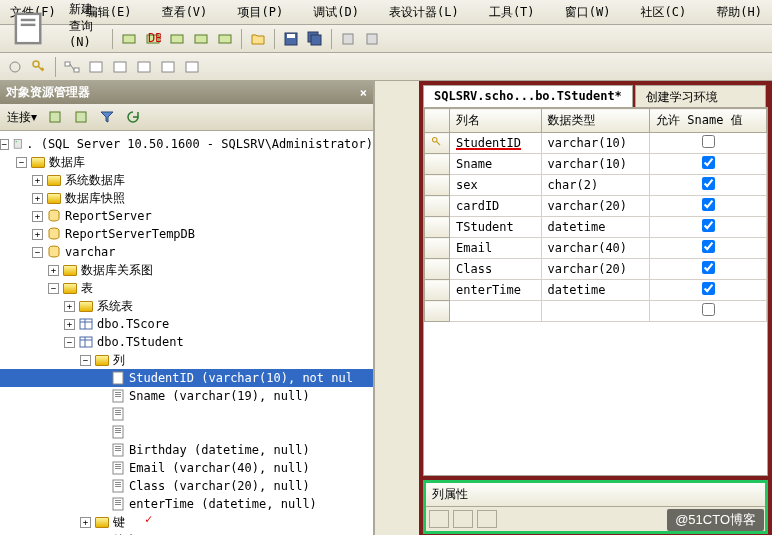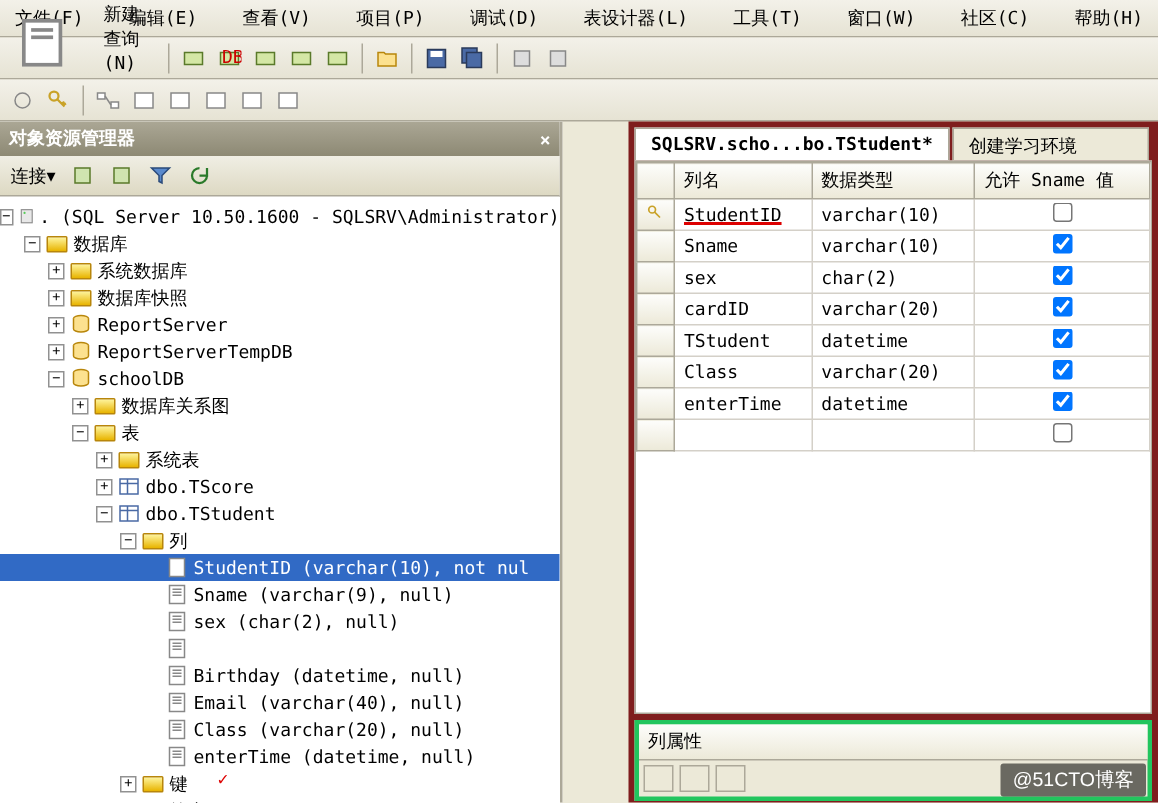--- a/index.html
+++ b/index.html
@@ -278,21 +278,21 @@
         </div>
         <div class="tree-row">
           <span class="indent" style="width: 32px;"></span>
           <span class="exp">−</span>
           <span class="tree-icon">
             <svg viewBox="0 0 16 16">
               <ellipse cx="8" cy="4" rx="5" ry="2" fill="#fce18f" stroke="#b8860b"></ellipse>
               <path d="M3 4v7c0 1 2 2 5 2s5-1 5-2V4" fill="#fce18f" stroke="#b8860b"></path>
             </svg>
           </span>
-          <span>schoolDB</span>
+          <span>varchar</span>
         </div>
         <div class="tree-row">
           <span class="indent" style="width: 48px;"></span>
           <span class="exp">+</span>
           <span class="tree-icon">
             <span class="folder"></span>
           </span>
           <span>数据库关系图</span>
         </div>
         <div class="tree-row">
@@ -360,34 +360,33 @@
           <span class="indent" style="width: 96px;"></span>
           <span class="exp none"></span>
           <span class="tree-icon">
             <svg class="col-icon" viewBox="0 0 16 16">
               <rect x="3" y="2" width="10" height="12" fill="#fff" stroke="#888"></rect>
               <rect x="5" y="4" width="6" height="1" fill="#888"></rect>
               <rect x="5" y="6" width="6" height="1" fill="#888"></rect>
               <rect x="5" y="8" width="6" height="1" fill="#888"></rect>
             </svg>
           </span>
-          <span>Sname (varchar(9), null)</span>
-        </div>
-        <div class="tree-row">
-          <span class="indent" style="width: 96px;"></span>
-          <span class="exp none"></span>
-          <span class="tree-icon">
-            <svg class="col-icon" viewBox="0 0 16 16">
-              <rect x="3" y="2" width="10" height="12" fill="#fff" stroke="#888"></rect>
-              <rect x="5" y="4" width="6" height="1" fill="#888"></rect>
-              <rect x="5" y="6" width="6" height="1" fill="#888"></rect>
-              <rect x="5" y="8" width="6" height="1" fill="#888"></rect>
-            </svg>
-          </span>
-          <span>sex (char(2), null)</span>
+          <span>Sname (varchar(19), null)</span>
+        </div>
+        <div class="tree-row">
+          <span class="indent" style="width: 96px;"></span>
+          <span class="exp none"></span>
+          <span class="tree-icon">
+            <svg class="col-icon" viewBox="0 0 16 16">
+              <rect x="3" y="2" width="10" height="12" fill="#fff" stroke="#888"></rect>
+              <rect x="5" y="4" width="6" height="1" fill="#888"></rect>
+              <rect x="5" y="6" width="6" height="1" fill="#888"></rect>
+              <rect x="5" y="8" width="6" height="1" fill="#888"></rect>
+            </svg>
+          </span>
         </div>
         <div class="tree-row">
           <span class="indent" style="width: 96px;"></span>
           <span class="exp none"></span>
           <span class="tree-icon">
             <svg class="col-icon" viewBox="0 0 16 16">
               <rect x="3" y="2" width="10" height="12" fill="#fff" stroke="#888"></rect>
               <rect x="5" y="4" width="6" height="1" fill="#888"></rect>
               <rect x="5" y="6" width="6" height="1" fill="#888"></rect>
               <rect x="5" y="8" width="6" height="1" fill="#888"></rect>
@@ -506,20 +505,26 @@
             <tr>
               <td class="rowhead"></td>
               <td>cardID</td>
               <td>varchar(20)</td>
               <td class="chk"><input type="checkbox" checked="" style=""></td>
             </tr>
             <tr>
               <td class="rowhead"></td>
               <td>TStudent</td>
               <td>datetime</td>
+              <td class="chk"><input type="checkbox" checked="" style=""></td>
+            </tr>
+            <tr>
+              <td class="rowhead"></td>
+              <td>Email</td>
+              <td>varchar(40)</td>
               <td class="chk"><input type="checkbox" checked="" style=""></td>
             </tr>
             <tr>
               <td class="rowhead"></td>
               <td>Class</td>
               <td>varchar(20)</td>
               <td class="chk"><input type="checkbox" checked="" style=""></td>
             </tr>
             <tr>
               <td class="rowhead"></td>

